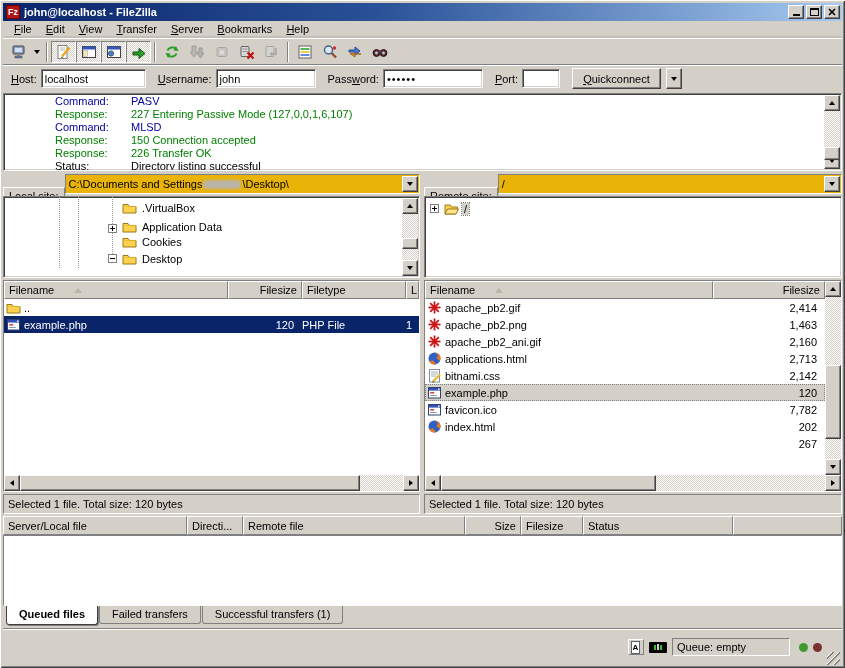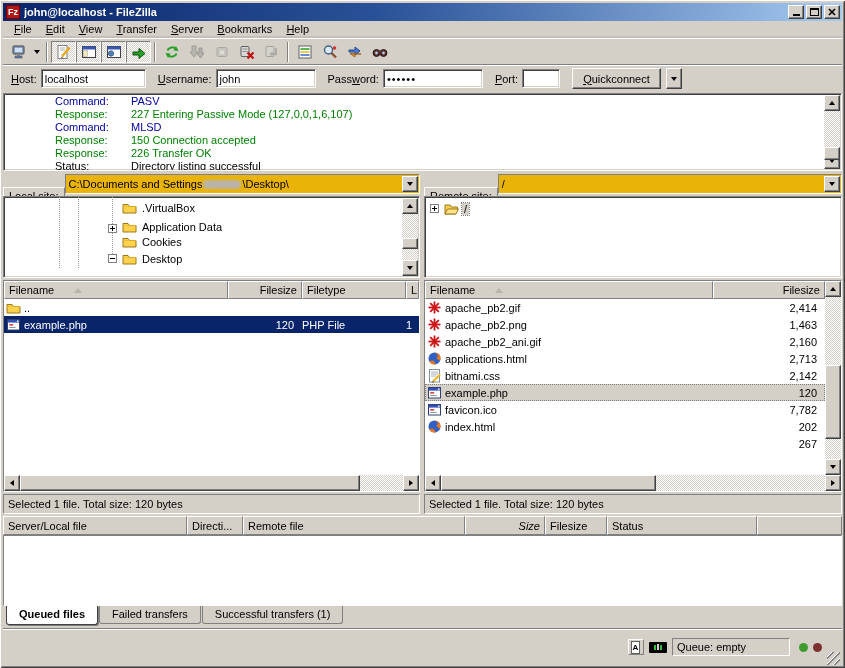--- a/index.html
+++ b/index.html
@@ -687,21 +687,21 @@
           <span>Selected 1 file. Total size: 120 bytes</span>
         </div>
     </div>
   </div>
 
   <div class="queue">
     <div class="q-hdr" id="queue-hdr">
         <div class="hdr-cell" style="width: 184px;">Server/Local file</div>
         <div class="hdr-cell" style="width: 56px;">Directi...</div>
         <div class="hdr-cell" style="width: 222px;">Remote file</div>
-        <div class="hdr-cell r" style="width: 80px; font-style: italic;">Size</div>
+        <div class="hdr-cell r" style="width: 56px;">Size</div>
         <div class="hdr-cell" style="width: 62px;">Filesize</div>
         <div class="hdr-cell" style="width: 150px;">Status</div>
         <div class="hdr-cell" style="flex: 1 1 0%;"></div>
       </div>
     <div class="q-body sunken-lite"></div>
   </div>
 
   <div class="tabs-row" id="queue-tabs">
       <div class="tab active">Queued files</div>
       <div class="tab">Failed transfers</div>

